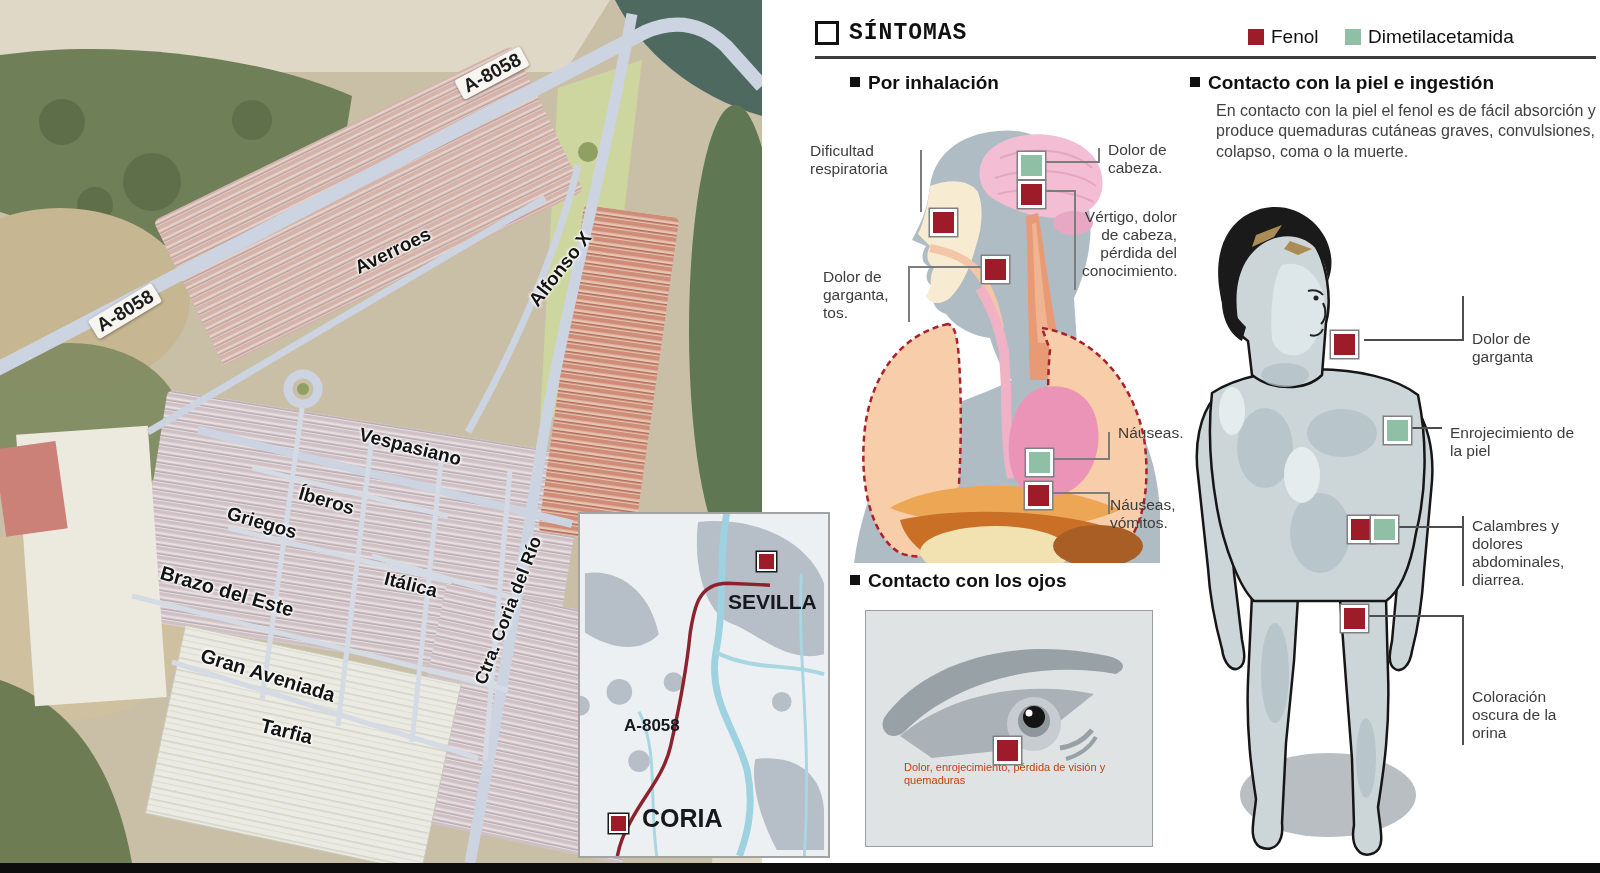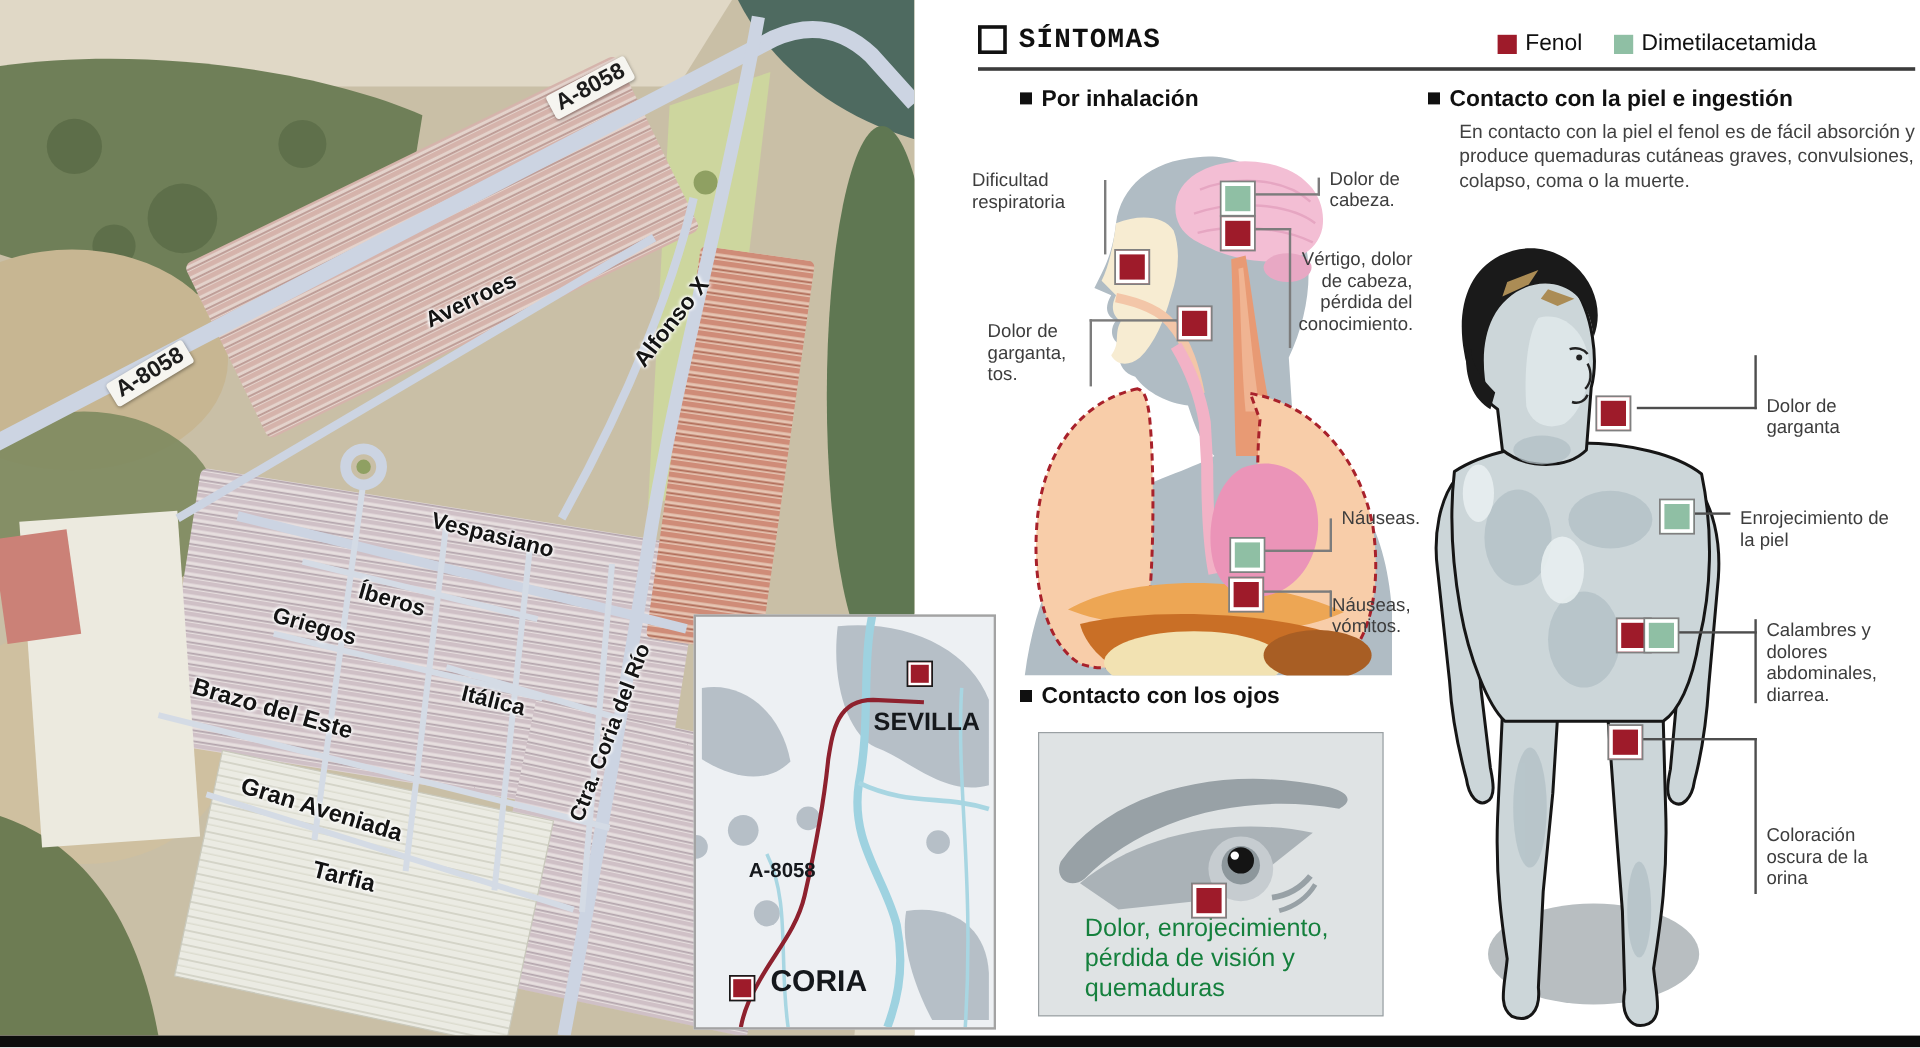--- a/index.html
+++ b/index.html
@@ -31,21 +31,21 @@
           text-shadow:0 0 2px #fff,0 0 3px #fff,1px 1px 3px #fff,-1px -1px 3px #fff;}
   .pill{position:absolute;background:#f6f5f0;padding:0 6px;border-radius:3px;font-weight:bold;
         font-size:19px;color:#1c1c1c;box-shadow:0 1px 3px rgba(0,0,0,.4);z-index:3;white-space:nowrap;}
   
   #inset{position:absolute;left:578px;top:512px;width:252px;height:346px;background:#edf0f3;
          border:2px solid #a3a3a3;box-sizing:border-box;z-index:5;overflow:hidden;}
   .inset-lbl{position:absolute;font-weight:bold;color:#15181c;white-space:nowrap;z-index:6;}
   
   #eyebox{position:absolute;left:865px;top:610px;width:286px;height:235px;background:#dfe3e4;
           border:1px solid #9aa0a3;z-index:2;}
-  .eye-caption{position:absolute;left:38px;top:150px;width:230px;font-size:21px;line-height:1.2;color:#15803d;}
+  .eye-caption{position:absolute;left:38px;top:150px;width:230px;font-size:11px;line-height:1.2;color:#c2410c;}
   .bottombar{position:absolute;left:0;top:863px;width:1600px;height:10px;background:#0d0d0d;}
   .para{position:absolute;left:1216px;top:101px;width:382px;font-size:16px;line-height:1.28;color:#414141;z-index:7;}
 </style>
 </head>
 <body>
 
 <div id="stage">
 
   <div id="map">
     <svg width="762" height="863" viewBox="0 0 762 863">

